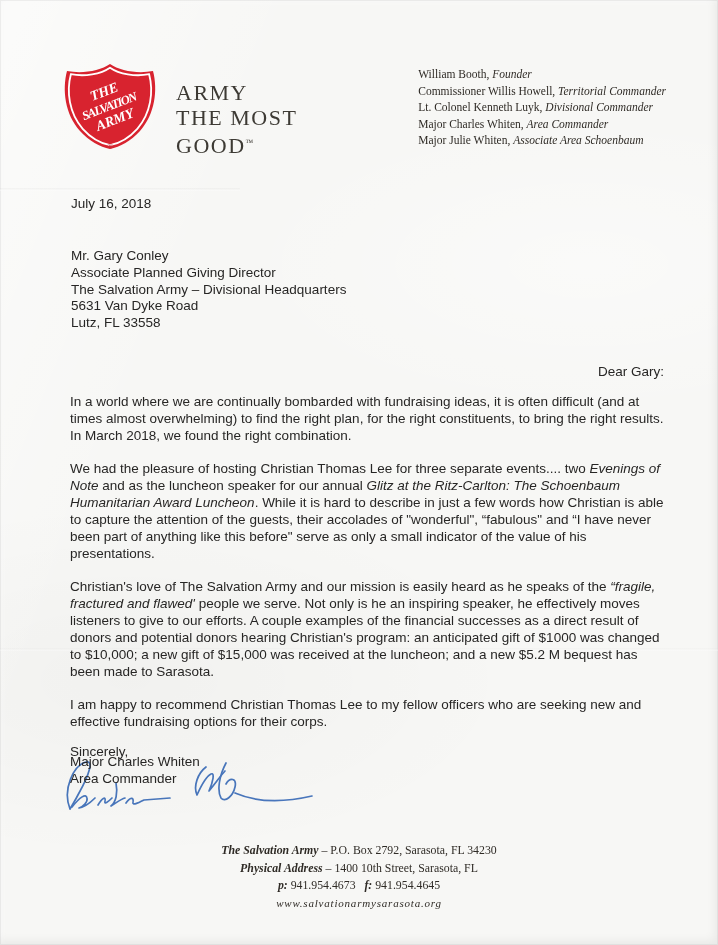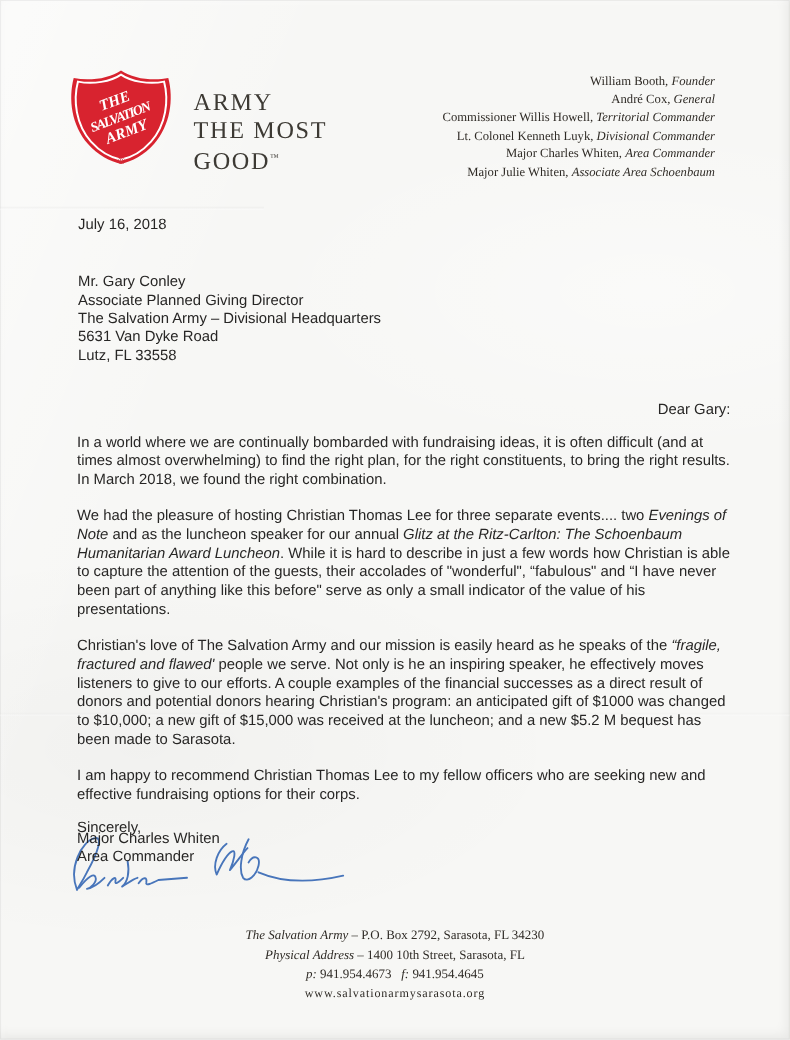--- a/index.html
+++ b/index.html
@@ -25,41 +25,41 @@
 
   
   .logo-block{position:absolute;left:60px;top:62px;display:flex;align-items:flex-start;}
   .shield-wrap{position:relative;width:100px;height:92px;}
   .shield-wrap svg{display:block;}
   .reg-mark{position:absolute;left:47px;top:79px;font-size:9px;color:#c8323c;font-family:"Liberation Serif",serif;}
   .tagline{margin-left:16px;margin-top:18px;font-family:"Liberation Serif",serif;
     font-size:22px;line-height:25px;letter-spacing:1.5px;color:#3d3a34;}
   .tagline .tm{font-size:8px;vertical-align:super;letter-spacing:0;}
 
-  .officials{position:absolute;right:68px;top:66px;text-align:right;
+  .officials{position:absolute;right:52px;top:66px;text-align:left;
     font-family:"Liberation Serif",serif;font-size:11.5px;line-height:16.6px;color:#2f2b26;}
   .officials em{font-style:italic;}
 
   
   .date-line{position:absolute;left:71px;top:196px;font-size:13.5px;}
   .recipient{position:absolute;left:71px;top:248px;font-size:13.5px;line-height:16.8px;}
   .letter-flow{position:absolute;left:70px;top:363px;width:594px;font-size:13.5px;line-height:17px;}
   .salutation{margin:0 0 13px 0;text-align:right;}
   .letter-flow p.para{margin:0 0 16px 0;}
   .letter-flow em{font-style:italic;}
 
   .closing{position:absolute;left:70px;top:744px;font-size:13.5px;}
   .signature-svg{position:absolute;left:58px;top:753px;}
   .signer{position:absolute;left:70px;top:754px;font-size:13.5px;line-height:16.5px;}
 
   
   .letter-footer{position:absolute;left:0;top:842px;width:100%;text-align:center;
     font-family:"Liberation Serif",serif;font-size:11.8px;line-height:17.6px;color:#2f2b26;}
-  .letter-footer em{font-style:italic;}
-  .letter-footer .line:last-child{font-size:11px;letter-spacing:.8px;}
+  .letter-footer em{font-style:italic;font-weight:bold;}
+  .letter-footer .line:last-child{font-size:11px;letter-spacing:.8px;font-style:italic;}
 </style>
 </head>
 <body>
 
 <div class="page">
 
   <div class="crease crease-1"></div>
   <div class="crease crease-2"></div>
 
   <div class="logo-block">
@@ -77,21 +77,20 @@
     </div>
     <div class="tagline">
       <div>ARMY</div>
       <div>THE MOST</div>
       <div><span>GOOD</span><span class="tm">™</span></div>
     </div>
   </div>
 
   <div class="officials">
       <div>William Booth, <em>Founder</em></div>
-      <div>André Cox, <em>General</em></div>
       <div>Commissioner Willis Howell, <em>Territorial Commander</em></div>
       <div>Lt. Colonel Kenneth Luyk, <em>Divisional Commander</em></div>
       <div>Major Charles Whiten, <em>Area Commander</em></div>
       <div>Major Julie Whiten, <em>Associate Area Schoenbaum</em></div>
     </div>
 
   <div class="date-line">July 16, 2018</div>
 
   <div class="recipient">
       <div class="line">Mr. Gary Conley</div>

